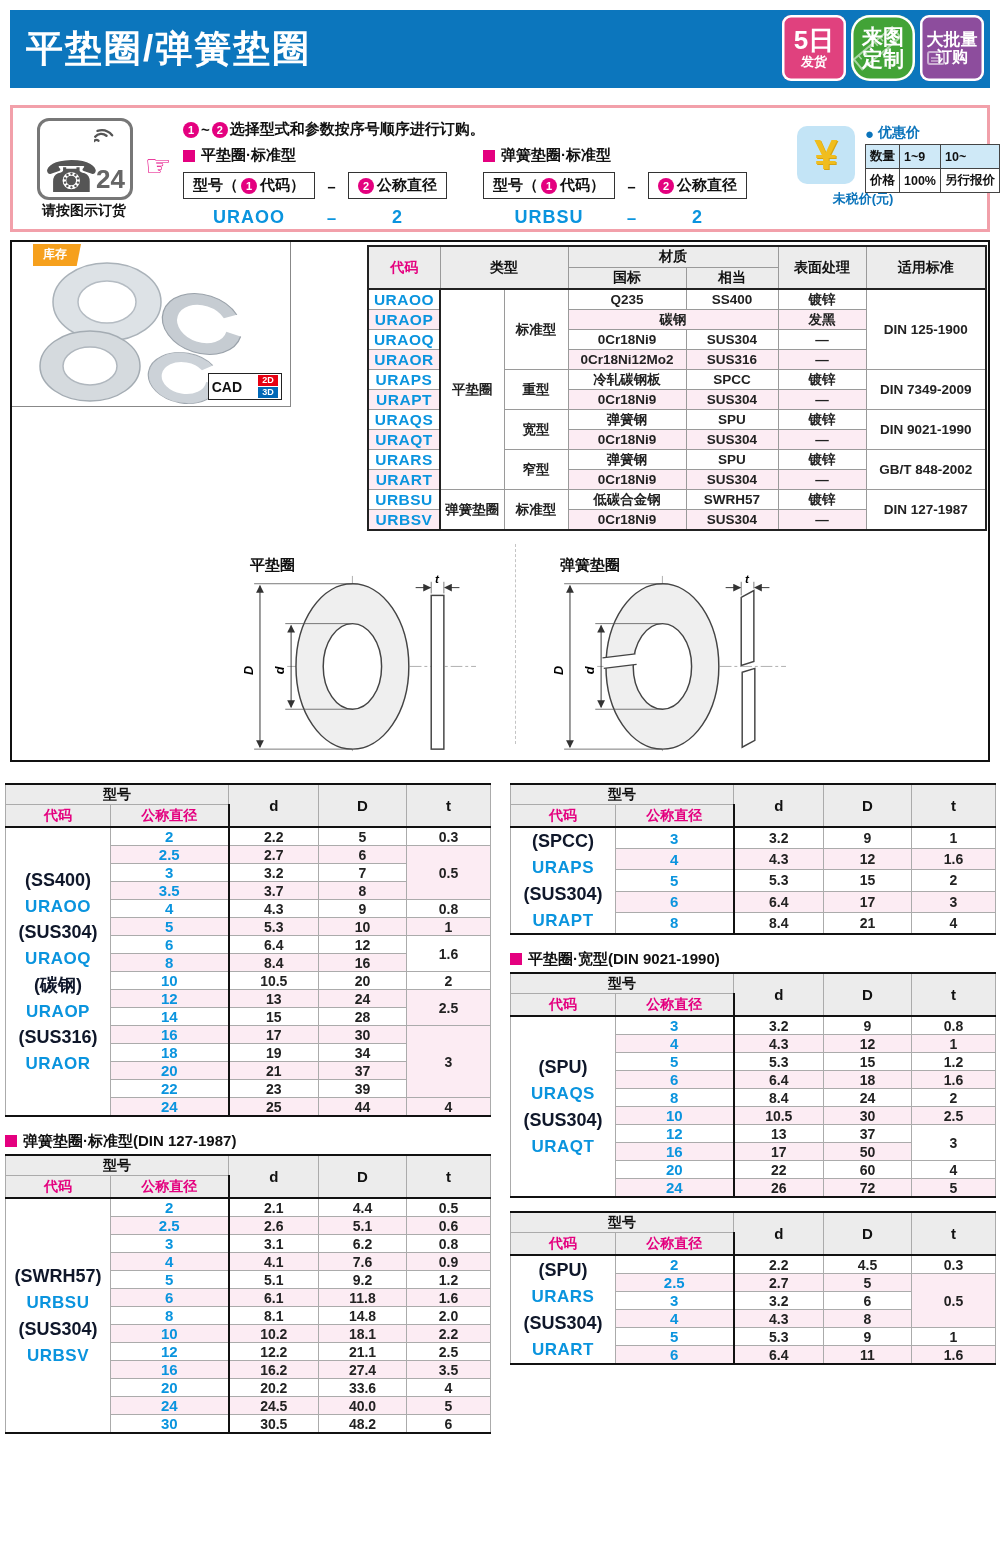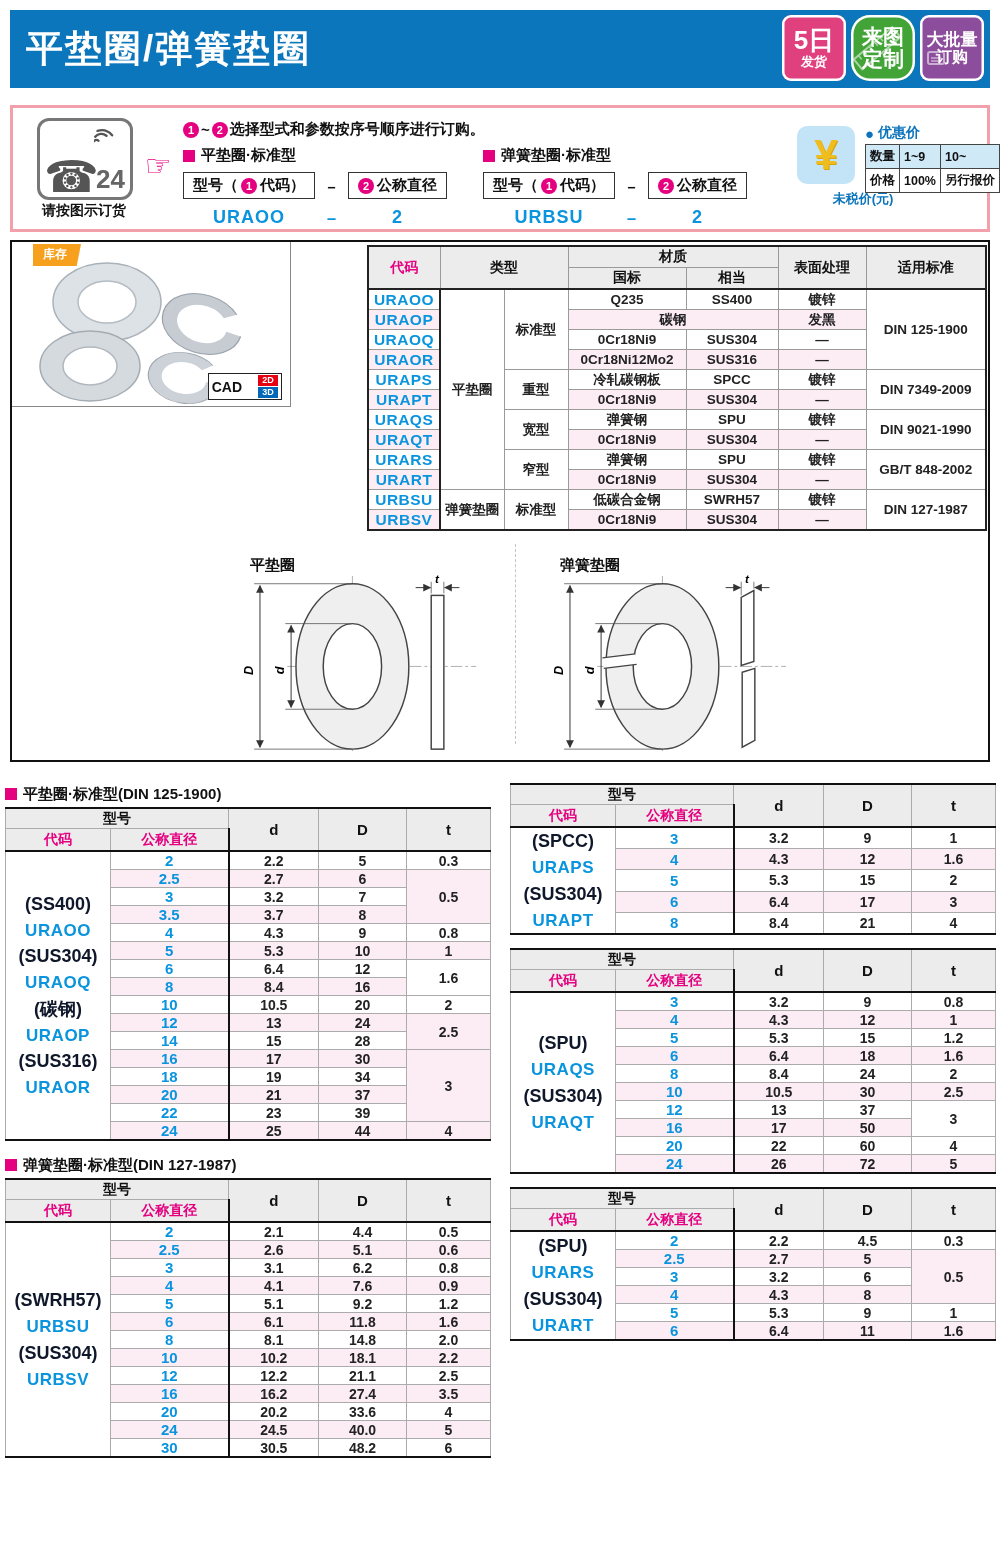--- a/index.html
+++ b/index.html
@@ -440,24 +440,20 @@
         <line x1="180" y1="14" x2="195" y2="14" stroke="#333" stroke-width="1" marker-end="url(#arrB)"></line>
         <line x1="210" y1="14" x2="225" y2="14" stroke="#333" stroke-width="1" marker-start="url(#arrB)"></line>
         <text x="202" y="9" font-size="12" font-style="italic" font-weight="bold" text-anchor="middle">t</text>
       </svg>
     </div>
   </div>
 
   <div class="bottom">
     <div class="bcol">
         <div class="tblock">
-          <div class="ttitle">
-            <span class="sqbullet"></span>
-            <span>平垫圈·标准型(DIN 125-1900)</span>
-          </div>
           <table class="sizetable">
             <colgroup>
               <col style="width: 105px;">
               <col style="width: 118px;">
               <col style="width: 90px;">
               <col style="width: 88px;">
               <col style="width: 84px;">
             </colgroup>
             <thead>
               <tr>
@@ -744,20 +740,24 @@
               <tr>
                 <td class="diam">8</td>
                 <td class="num">8.4</td>
                 <td class="num">21</td>
                 <td class="num" rowspan="1">4</td>
               </tr>
             </tbody>
           </table>
         </div>
         <div class="tblock">
+          <div class="ttitle">
+            <span class="sqbullet"></span>
+            <span>平垫圈·宽型(DIN 9021-1990)</span>
+          </div>
           <table class="sizetable">
             <colgroup>
               <col style="width: 105px;">
               <col style="width: 118px;">
               <col style="width: 90px;">
               <col style="width: 88px;">
               <col style="width: 84px;">
             </colgroup>
             <thead>
               <tr>

